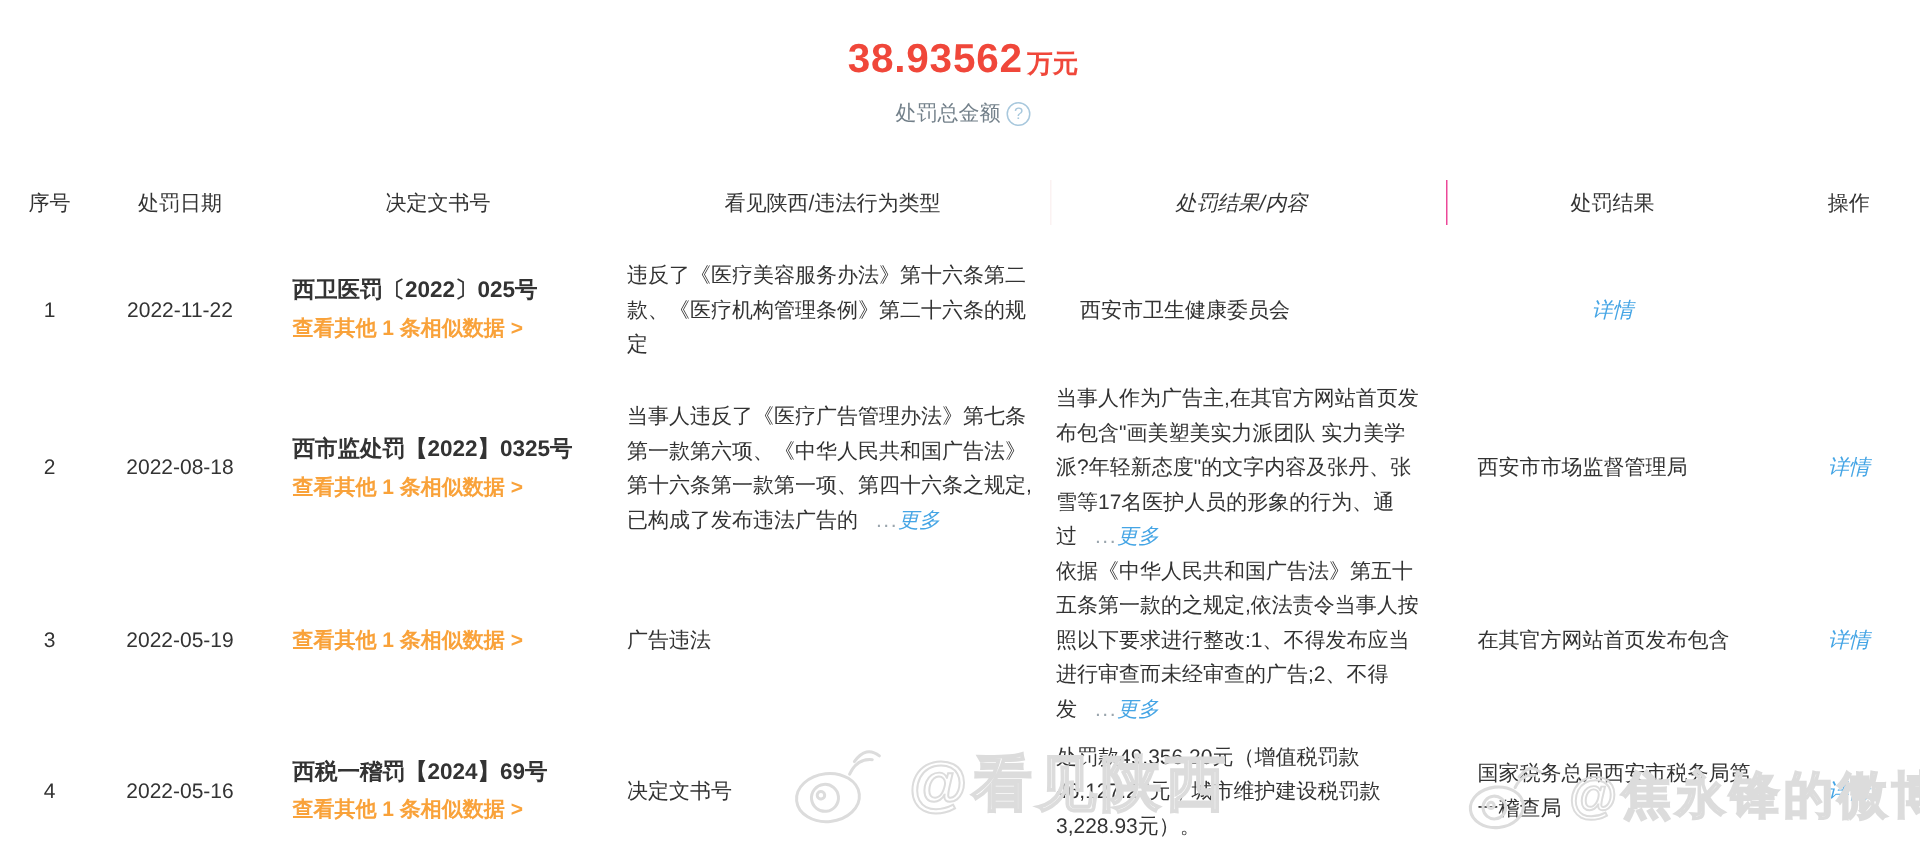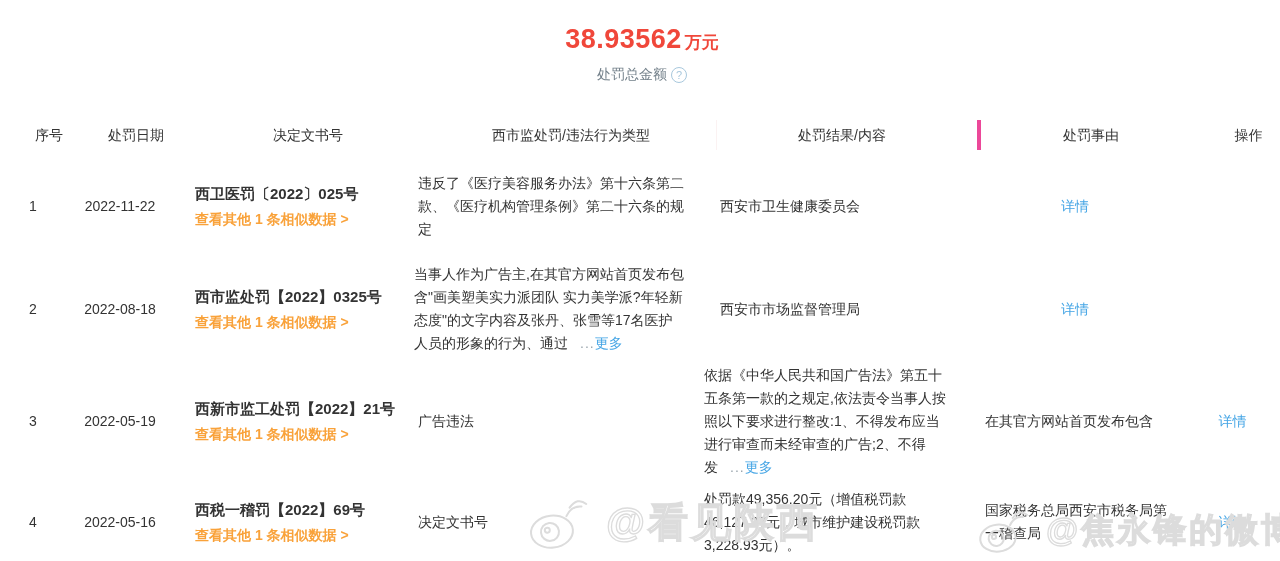--- a/index.html
+++ b/index.html
@@ -13,33 +13,33 @@
   .amount{font-size:27px;font-weight:bold;color:var(--accent-red,#f0473a);letter-spacing:.5px;}
   .unit{font-size:17px;font-weight:bold;color:var(--accent-red,#f0473a);margin-left:3px;}
   .label-line{margin-top:8px;font-size:14px;color:var(--text-gray,#73808a);
     display:flex;align-items:center;justify-content:center;gap:4px;}
   .help{display:inline-flex;width:16px;height:16px;border:1px solid var(--help-icon,#a8c8dd);
     border-radius:50%;color:var(--help-icon,#a8c8dd);font-size:11px;line-height:1;
     align-items:center;justify-content:center;cursor:pointer;box-sizing:border-box;}
   
   .table{position:absolute;top:112px;left:0;width:1280px;}
   .tr{display:grid;grid-template-columns:66px 108px 236px 290px 265px 220px 95px;}
-  .tr.head{height:46px;align-items:center;font-size:14px;color:#333;padding-left:16px;}
+  .tr.head{height:46px;align-items:center;font-size:14px;color:#333;}
   .tr.head .td{text-align:center;}
-  .tr.head .c-result{border-left:1px solid #fbf2f2;border-right:4px solid #ec4899;height:30px;line-height:30px;}
+  .tr.head .c-result{border-left:1px solid #fbf2f2;border-right:1px solid #ec4899;height:30px;line-height:30px;font-style:italic;}
   .tr.body{align-items:center;}
   .td{font-size:14px;line-height:23px;color:#333;box-sizing:border-box;}
   .c-index,.c-date{text-align:center;}
   .c-doc{padding-left:21px;font-size:15px;line-height:25px;font-weight:bold;}
   .similar{color:var(--link-orange,#f9a23a);font-size:14px;cursor:pointer;text-decoration:none;display:inline-block;}
   .c-reason{padding:0 12px 0 8px;}
   .c-result{padding:0 14px 0 4px;}
   .c-unit{padding-left:20px;padding-right:12px;}
   .c-action{text-align:center;}
-  .detail,.more{color:var(--link-blue,#45a5e5);cursor:pointer;text-decoration:none;}
+  .detail,.more{color:var(--link-blue,#45a5e5);cursor:pointer;text-decoration:none;font-style:italic;}
   .ellip{color:#9aa5ad;margin-left:12px;letter-spacing:1px;}
   .r1{min-height:96px;}
   .r2{min-height:110px;}
   .r3{min-height:112px;}
   .r4{min-height:86px;}
   
   .wm{position:absolute;display:flex;align-items:center;gap:16px;pointer-events:none;}
   .wm-text{font-weight:bold;color:rgba(255,255,255,.35);
     -webkit-text-stroke:1.3px var(--watermark,#dcdcdc);letter-spacing:3px;white-space:nowrap;}
   .wm-center{left:526px;top:494px;}
@@ -62,23 +62,23 @@
       <span class="help">?</span>
     </div>
   </div>
 
   <div class="table">
 
     <div class="tr head">
       <div class="td">序号</div>
       <div class="td">处罚日期</div>
       <div class="td">决定文书号</div>
-      <div class="td">西市监处罚/违法行为类型</div>
+      <div class="td">看见陕西/违法行为类型</div>
       <div class="td c-result">处罚结果/内容</div>
-      <div class="td">处罚事由</div>
+      <div class="td">处罚结果</div>
       <div class="td">操作</div>
     </div>
 
     <div class="tr body r1">
       <div class="td c-index">1</div>
       <div class="td c-date">2022-11-22</div>
       <div class="td c-doc">
         <div>西卫医罚〔2022〕025号</div>
         <a class="similar">查看其他 1 条相似数据 &gt;</a>
       </div>
@@ -87,43 +87,43 @@
       <div class="td c-action"><a class="detail">详情</a></div>
     </div>
 
     <div class="tr body r2">
       <div class="td c-index">2</div>
       <div class="td c-date">2022-08-18</div>
       <div class="td c-doc">
         <div>西市监处罚【2022】0325号</div>
         <a class="similar">查看其他 1 条相似数据 &gt;</a>
       </div>
+      <div class="td c-reason"><span>当事人违反了《医疗广告管理办法》第七条第一款第六项、《中华人民共和国广告法》第十六条第一款第一项、第四十六条之规定,已构成了发布违法广告的</span><span class="ellip">...</span><a class="more">更多</a></div>
       <div class="td c-result"><span>当事人作为广告主,在其官方网站首页发布包含"画美塑美实力派团队 实力美学派?年轻新态度"的文字内容及张丹、张雪等17名医护人员的形象的行为、通过</span><span class="ellip">...</span><a class="more">更多</a></div>
       <div class="td c-unit">西安市市场监督管理局</div>
       <div class="td c-action"><a class="detail">详情</a></div>
     </div>
 
     <div class="tr body r3">
       <div class="td c-index">3</div>
       <div class="td c-date">2022-05-19</div>
       <div class="td c-doc">
-        <div>西新市监工处罚【2022】21号</div>
         <a class="similar">查看其他 1 条相似数据 &gt;</a>
       </div>
       <div class="td c-reason"><span>广告违法</span></div>
       <div class="td c-result"><span>依据《中华人民共和国广告法》第五十五条第一款的之规定,依法责令当事人按照以下要求进行整改:1、不得发布应当进行审查而未经审查的广告;2、不得发</span><span class="ellip">...</span><a class="more">更多</a></div>
       <div class="td c-unit">在其官方网站首页发布包含</div>
       <div class="td c-action"><a class="detail">详情</a></div>
     </div>
 
     <div class="tr body r4">
       <div class="td c-index">4</div>
       <div class="td c-date">2022-05-16</div>
       <div class="td c-doc">
-        <div>西税一稽罚【2022】69号</div>
+        <div>西税一稽罚【2024】69号</div>
         <a class="similar">查看其他 1 条相似数据 &gt;</a>
       </div>
       <div class="td c-reason"><span>决定文书号</span></div>
       <div class="td c-result"><span>处罚款49,356.20元（增值税罚款46,127.27元，城市维护建设税罚款3,228.93元）。</span></div>
       <div class="td c-unit">国家税务总局西安市税务局第一稽查局</div>
       <div class="td c-action"><a class="detail">详情</a></div>
     </div>
 
   </div>
 

